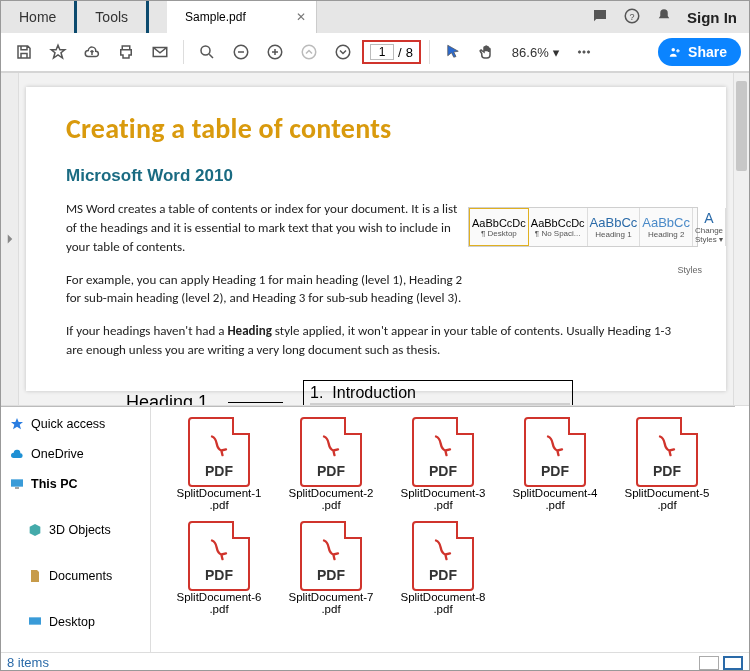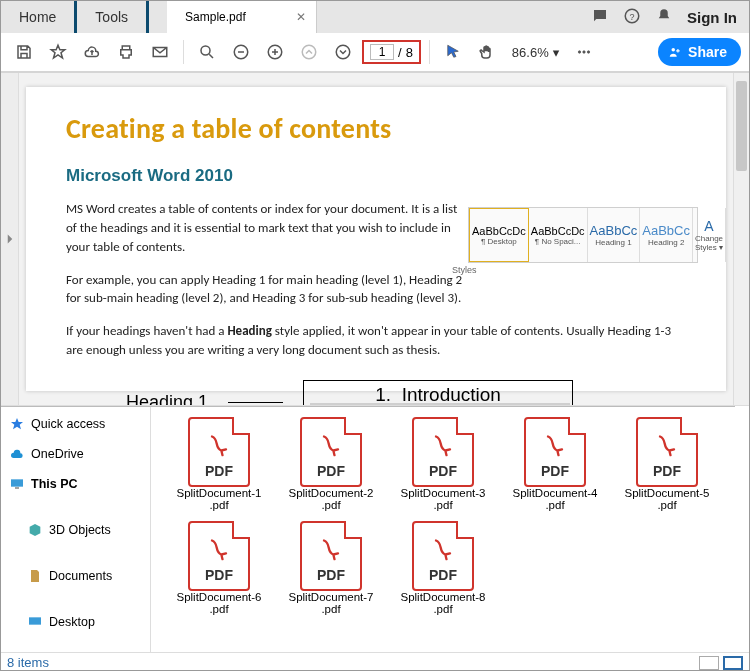--- a/index.html
+++ b/index.html
@@ -26,33 +26,33 @@
   .share-btn { margin-left:auto; background:#0b84ff; color:#fff; border-radius:16px; height:28px; padding:0 14px 0 10px; display:flex; align-items:center; gap:6px; font-size:14px; font-weight:600;}
   .share-btn svg{width:14px;height:14px;fill:#fff;}
 
   .doc-area { flex:1; display:flex; background:#f2f2f2; overflow:hidden; position:relative;}
   .doc-area .left-strip { width:18px; background:#ededed; display:flex; align-items:center; justify-content:center; border-right:1px solid #ddd;}
   .doc-area .left-strip svg{width:8px;height:12px;fill:#888;}
   .page { margin:14px auto; background:#fff; width:700px; box-shadow:0 0 4px rgba(0,0,0,.2); padding:24px 40px; position:relative; }
   .page h1 { color:#d99a0d; font-family:"Calibri","Segoe UI",sans-serif; font-size:28px; font-weight:700; letter-spacing:.2px;}
   .page h2 { color:#1a6b82; font-size:17px; font-weight:700; margin-top:20px;}
   .page p { font-family:"Calibri","Segoe UI",sans-serif; color:#222; font-size:13px; line-height:1.45; margin-top:14px; }
-  .styles-panel { position:absolute; right:28px; top:120px; width:230px; height:56px; border:1px solid #cfcfcf; background:#fafafa; font-size:10px; display:flex; }
+  .styles-panel { position:absolute; right:28px; top:120px; width:230px; height:40px; border:1px solid #cfcfcf; background:#fafafa; font-size:10px; display:flex; }
   .styles-panel .cell{flex:1;border-right:1px solid #ddd; display:flex; flex-direction:column; align-items:center; justify-content:center; padding:2px;}
   .styles-panel .cell:first-child{border:1px solid #e0b020;}
   .styles-panel .samp{font-size:11px;}
   .styles-panel .lbl{font-size:8px;color:#555;}
   .styles-panel .cell.h1 .samp{color:#2a6aa8;font-size:13px;}
   .styles-panel .cell.h2 .samp{color:#4a8ac8;font-size:13px;}
-  .styles-caption{position:absolute;right:44px;top:178px;width:230px;text-align:left;font-size:9px;color:#666;}
+  .styles-caption{position:absolute;right:24px;top:178px;width:230px;text-align:right;font-size:9px;color:#666;}
   .toc-row { margin-top:20px; display:flex; align-items:center; gap:20px; }
   .toc-label { font-size:18px; font-family:Arial,sans-serif; }
   .toc-line { width:55px; height:1px; background:#000; }
   .toc-box { border:1px solid #000; height:46px; width:270px; position:relative;}
-  .toc-box .row1{padding:3px 6px;font-size:19px;text-align:center;}
+  .toc-box .row1{padding:3px 6px;font-size:16px;}
   .toc-box .shade{position:absolute;left:6px;right:2px;top:22px;bottom:2px;background:#cfcfcf;}
   .scrollbar { width:16px; background:#f0f0f0; border-left:1px solid #ddd; position:relative;}
   .scrollbar .thumb{position:absolute;left:2px;right:2px;top:8px;height:90px;background:#c7c7c7;border-radius:2px;}
 
   
   .explorer { height:266px; display:flex; border-top:1px solid #bbb; }
   .nav { width:150px; border-right:1px solid #ddd; padding:6px 4px; font-size:12.5px; overflow:hidden;}
   .nav .item{display:flex;align-items:center;gap:6px;padding:3px 4px;white-space:nowrap;}
   .nav .item svg{width:16px;height:16px;flex-shrink:0;}
   .nav .indent{padding-left:22px;margin-top:24px;}

